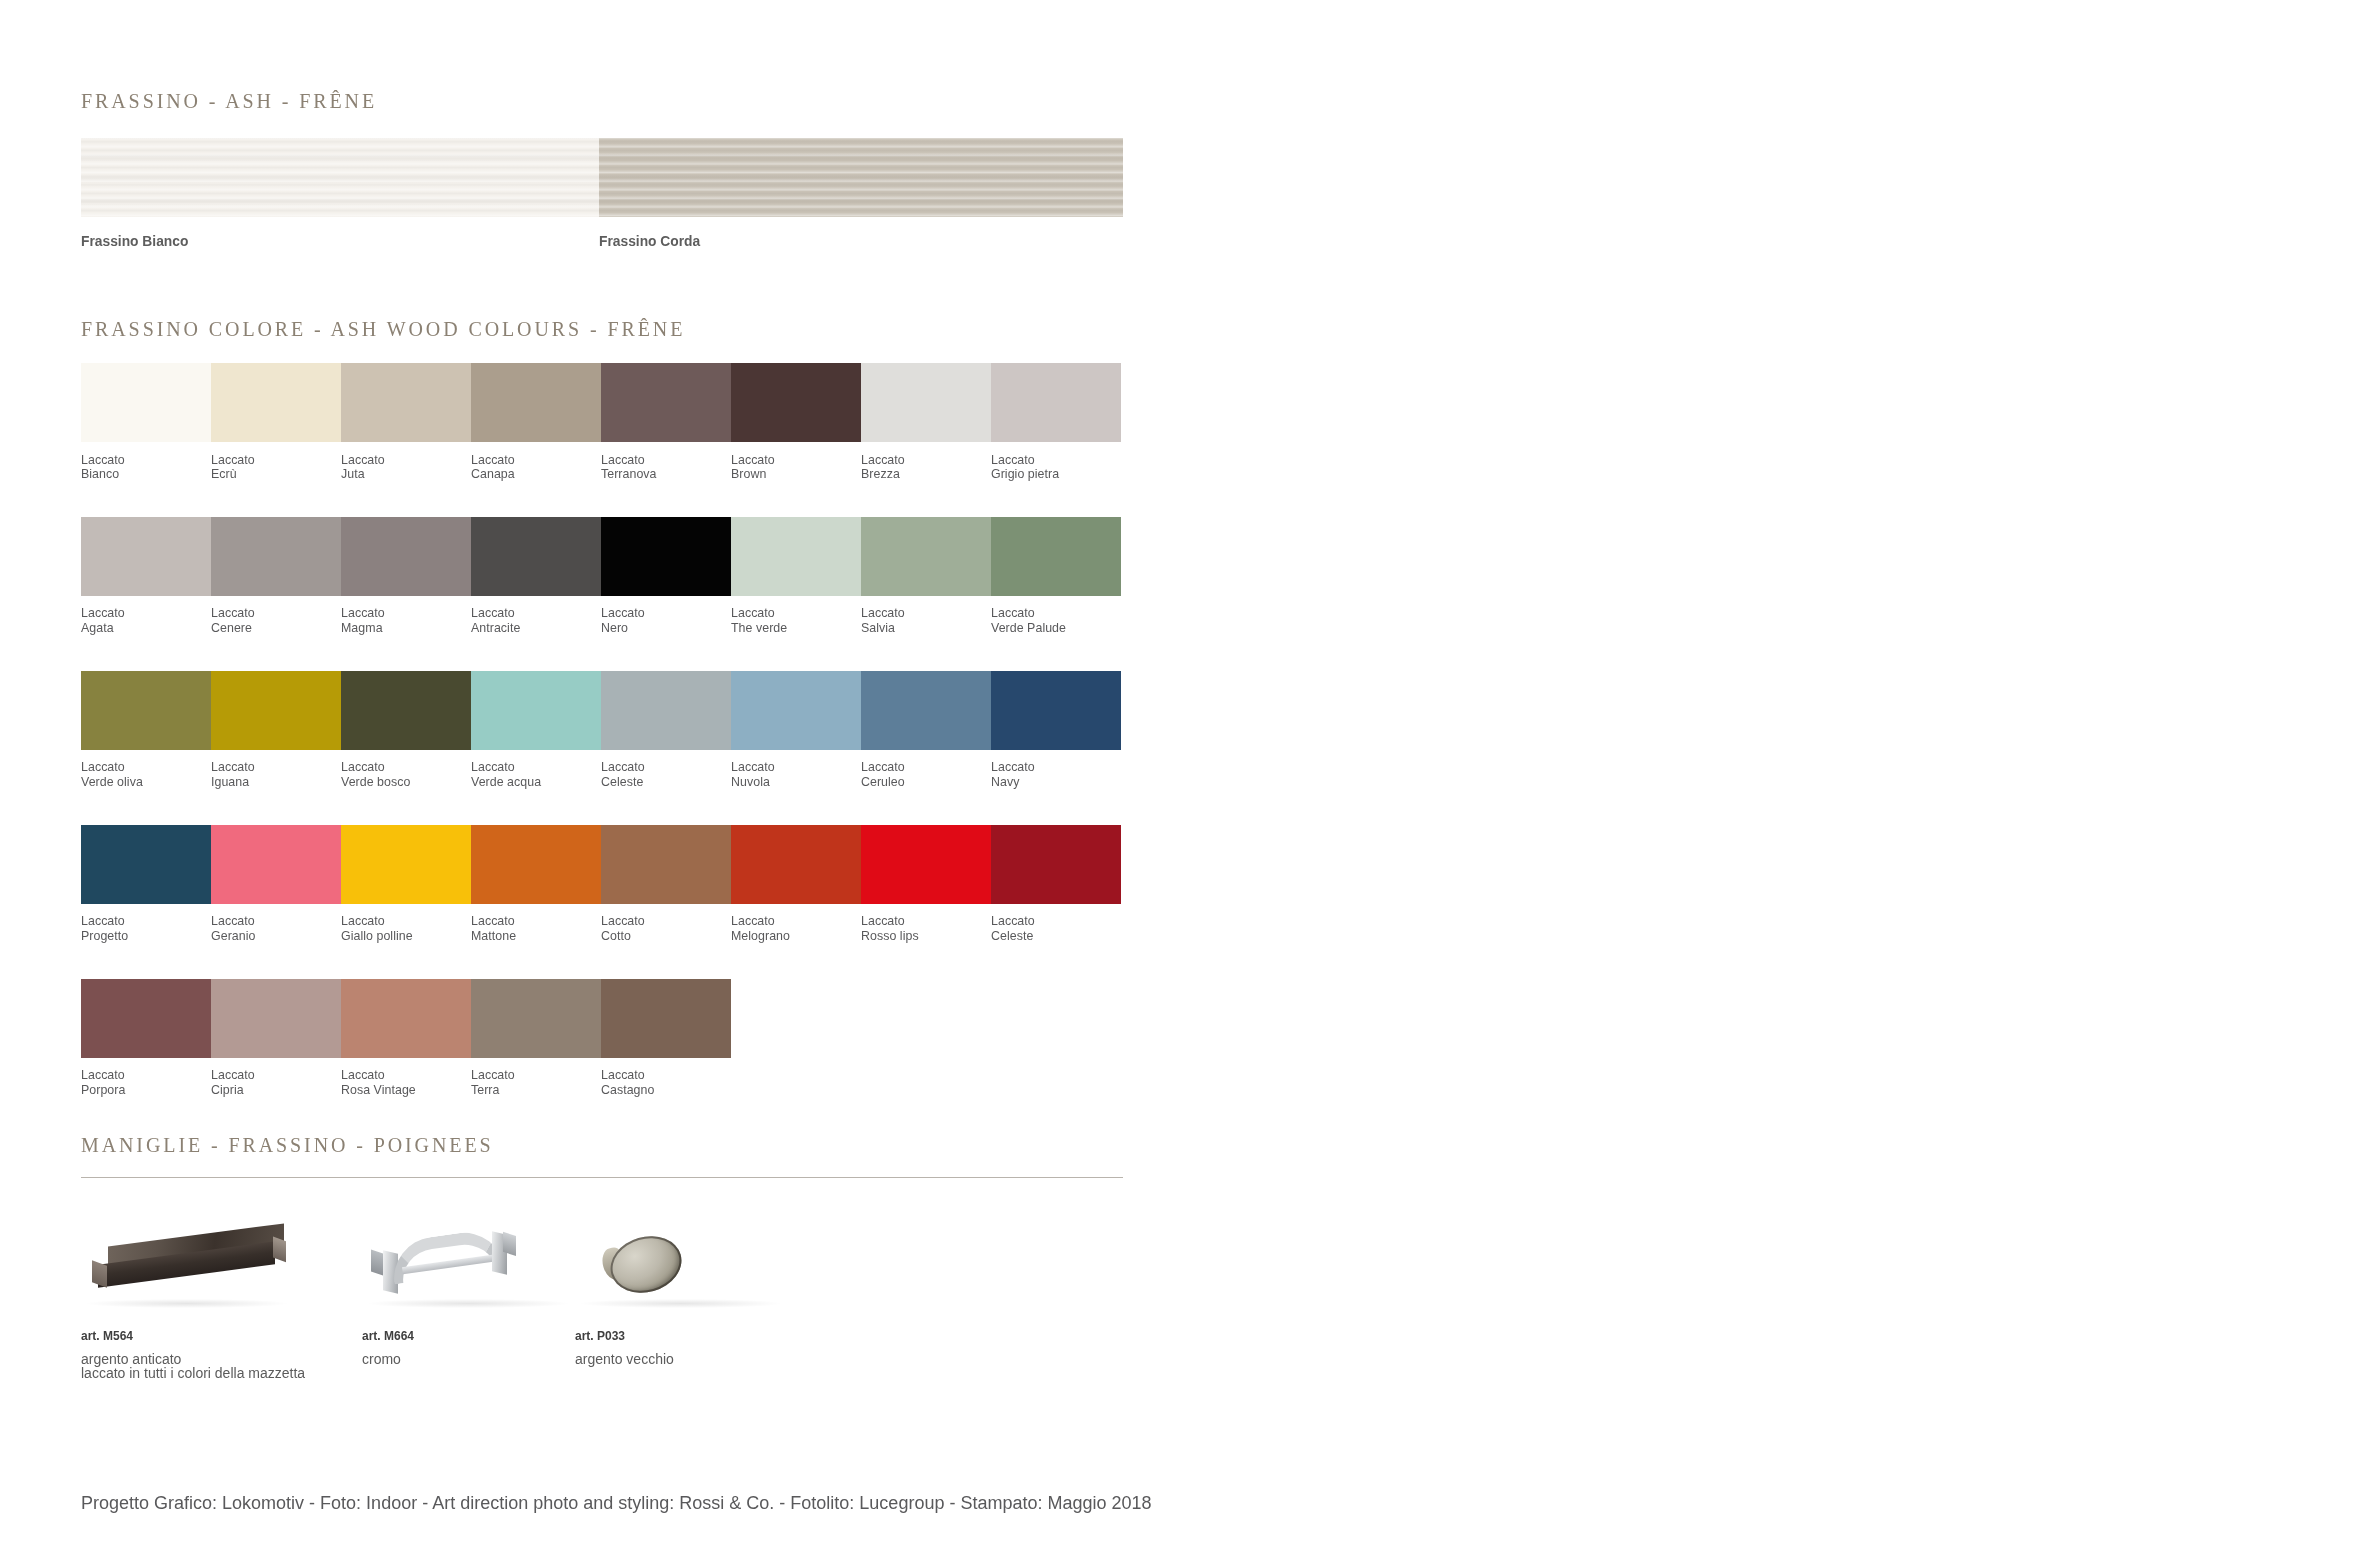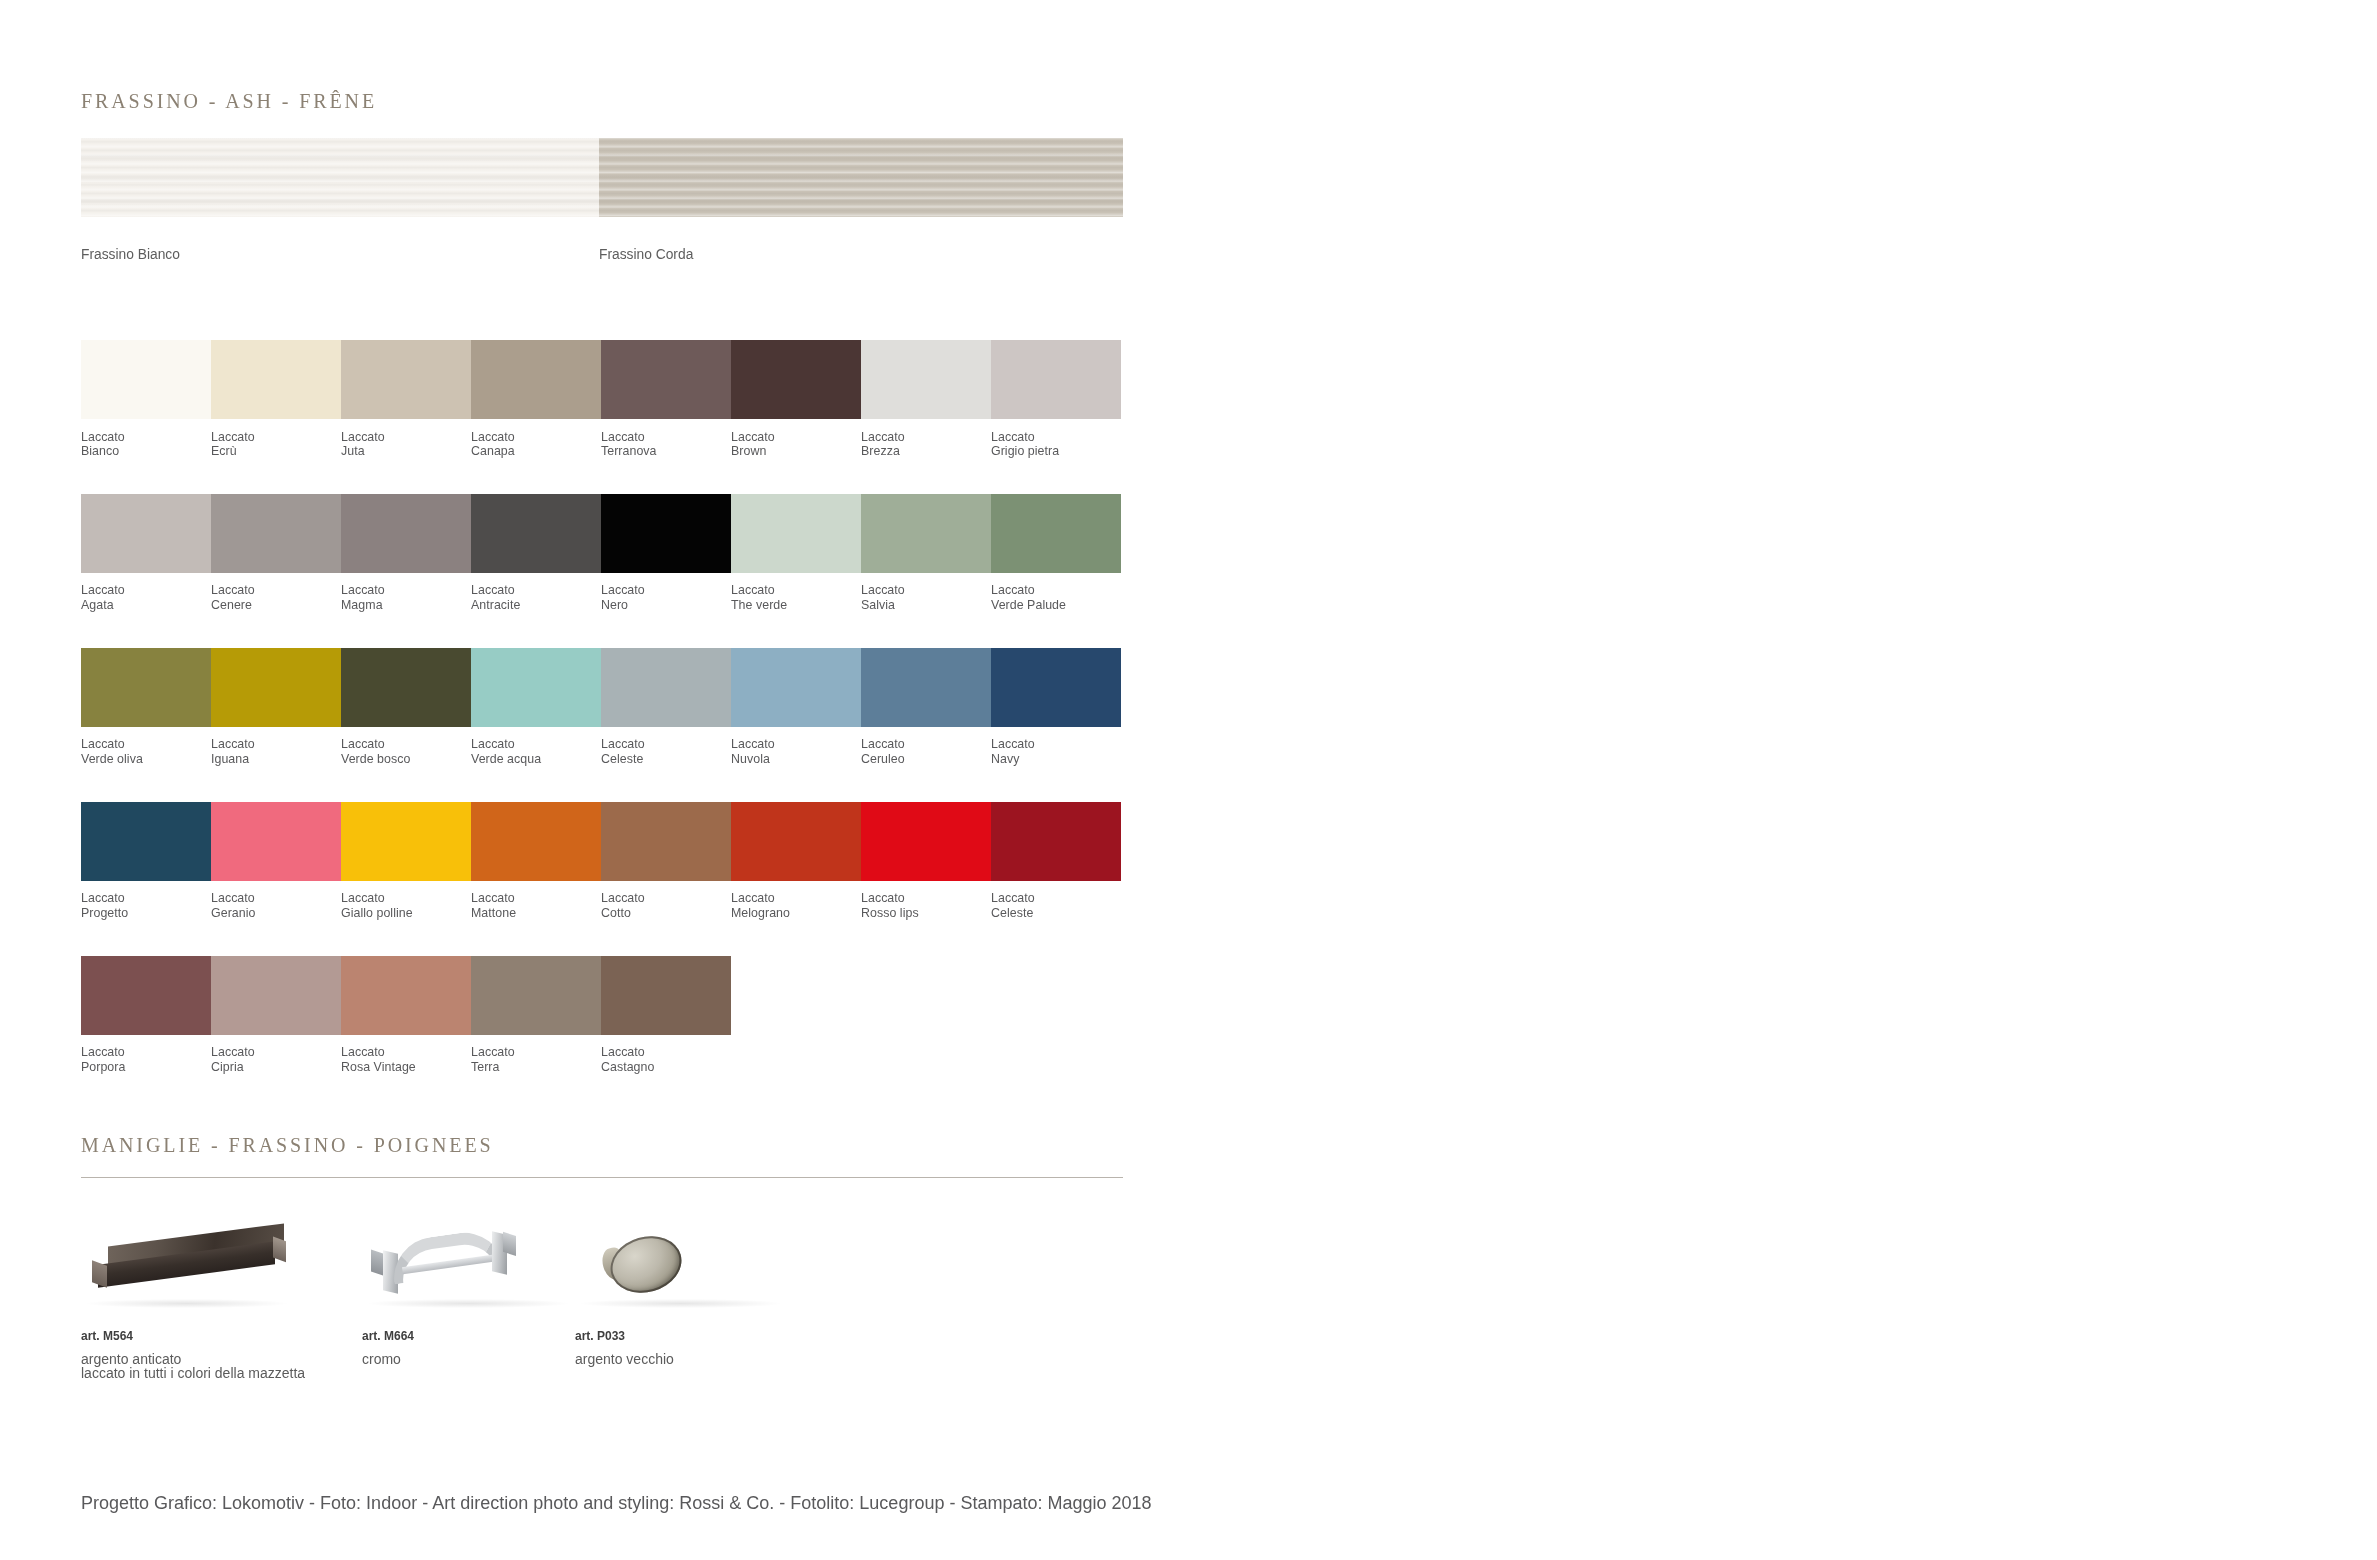--- a/index.html
+++ b/index.html
@@ -64,21 +64,21 @@
     inset: 0;
     background-image:
       repeating-linear-gradient(to bottom,
         rgba(0,0,0,0.025) 0px,
         rgba(0,0,0,0.0) 1px,
         rgba(0,0,0,0.0) 16px,
         rgba(0,0,0,0.04) 18px,
         rgba(0,0,0,0.0) 22px);
     opacity: 0.9;
   }
-  .ash-captions { position: relative; width: 1042px; height: 28.5px; margin-top: 30px; }
+  .ash-captions { position: relative; width: 1042px; height: 28.5px; margin-top: 17px; font-weight: bold; }
   .ash-cap {
     position: absolute;
     top: 0;
     font-size: 13.8px;
     color: #5d5d5d;
     font-family: "Liberation Sans", sans-serif;
   }
   .ash-cap.c0 { left: 0px; }
   .ash-cap.c1 { left: 518px; }
 
@@ -273,20 +273,21 @@
       <div class="ash-swatch corda grain" style="background-color: rgb(201, 194, 182);"></div>
     </div>
 
     <div class="ash-captions">
       <div class="ash-cap c0">Frassino Bianco</div>
       <div class="ash-cap c1">Frassino Corda</div>
     </div>
   </section>
 
   <section id="sec-colours">
+    <h2 class="section-title">FRASSINO COLORE - ASH WOOD COLOURS - FRÊNE</h2>
 
     <div class="colour-rows" id="colour-rows">
         <div class="colour-row">
           <div class="colour-cell">
             <div class="colour-chip" style="background-color: rgb(250, 248, 242);"></div>
             <div class="colour-label">
               <span class="l1">Laccato</span>
               <span class="l2">Bianco</span>
             </div>
           </div>

